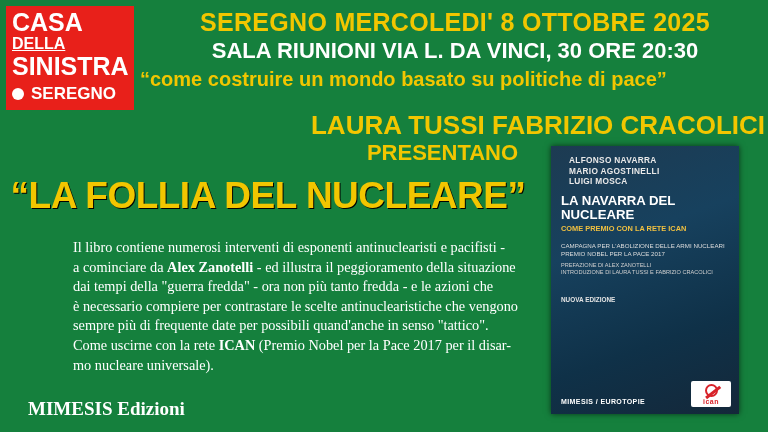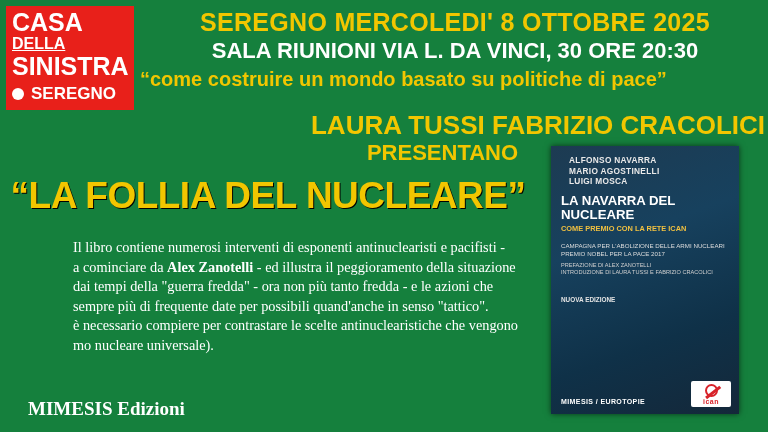--- a/index.html
+++ b/index.html
@@ -168,22 +168,25 @@
   <div class="presentano">PRESENTANO</div>
 
   <div class="big-title">“LA FOLLIA DEL NUCLEARE”</div>
 
   <div class="body-text">
     <div class="body-line"> Il libro contiene numerosi interventi di esponenti  antinuclearisti e pacifisti  -</div>
     <div class="body-line">
       <span>a cominciare da </span><span class="b">Alex Zanotelli</span><span> - ed illustra il peggioramento della situazione</span>
     </div>
     <div class="body-line">dai tempi della "guerra fredda" - ora non più tanto fredda - e le azioni che</div>
+    <div class="body-line">è necessario compiere per contrastare le scelte antinuclearistiche che vengono</div>
     <div class="body-line">sempre più di frequente date per possibili quand'anche in senso "tattico".</div>
-    <div class="body-line">è necessario compiere per contrastare le scelte antinuclearistiche che vengono</div>
+    <div class="body-line">
+      <span>Come uscirne con la rete </span><span class="b">ICAN</span><span> (Premio Nobel per la Pace 2017 per il disar-</span>
+    </div>
     <div class="body-line">mo nucleare universale).</div>
   </div>
 
   <div class="publisher">MIMESIS Edizioni</div>
 
   <div class="book">
     <div class="book-authors" style="white-space:pre-line">ALFONSO NAVARRA
 MARIO AGOSTINELLI
 LUIGI MOSCA</div>
     <div class="book-title">LA NAVARRA DEL NUCLEARE</div>

